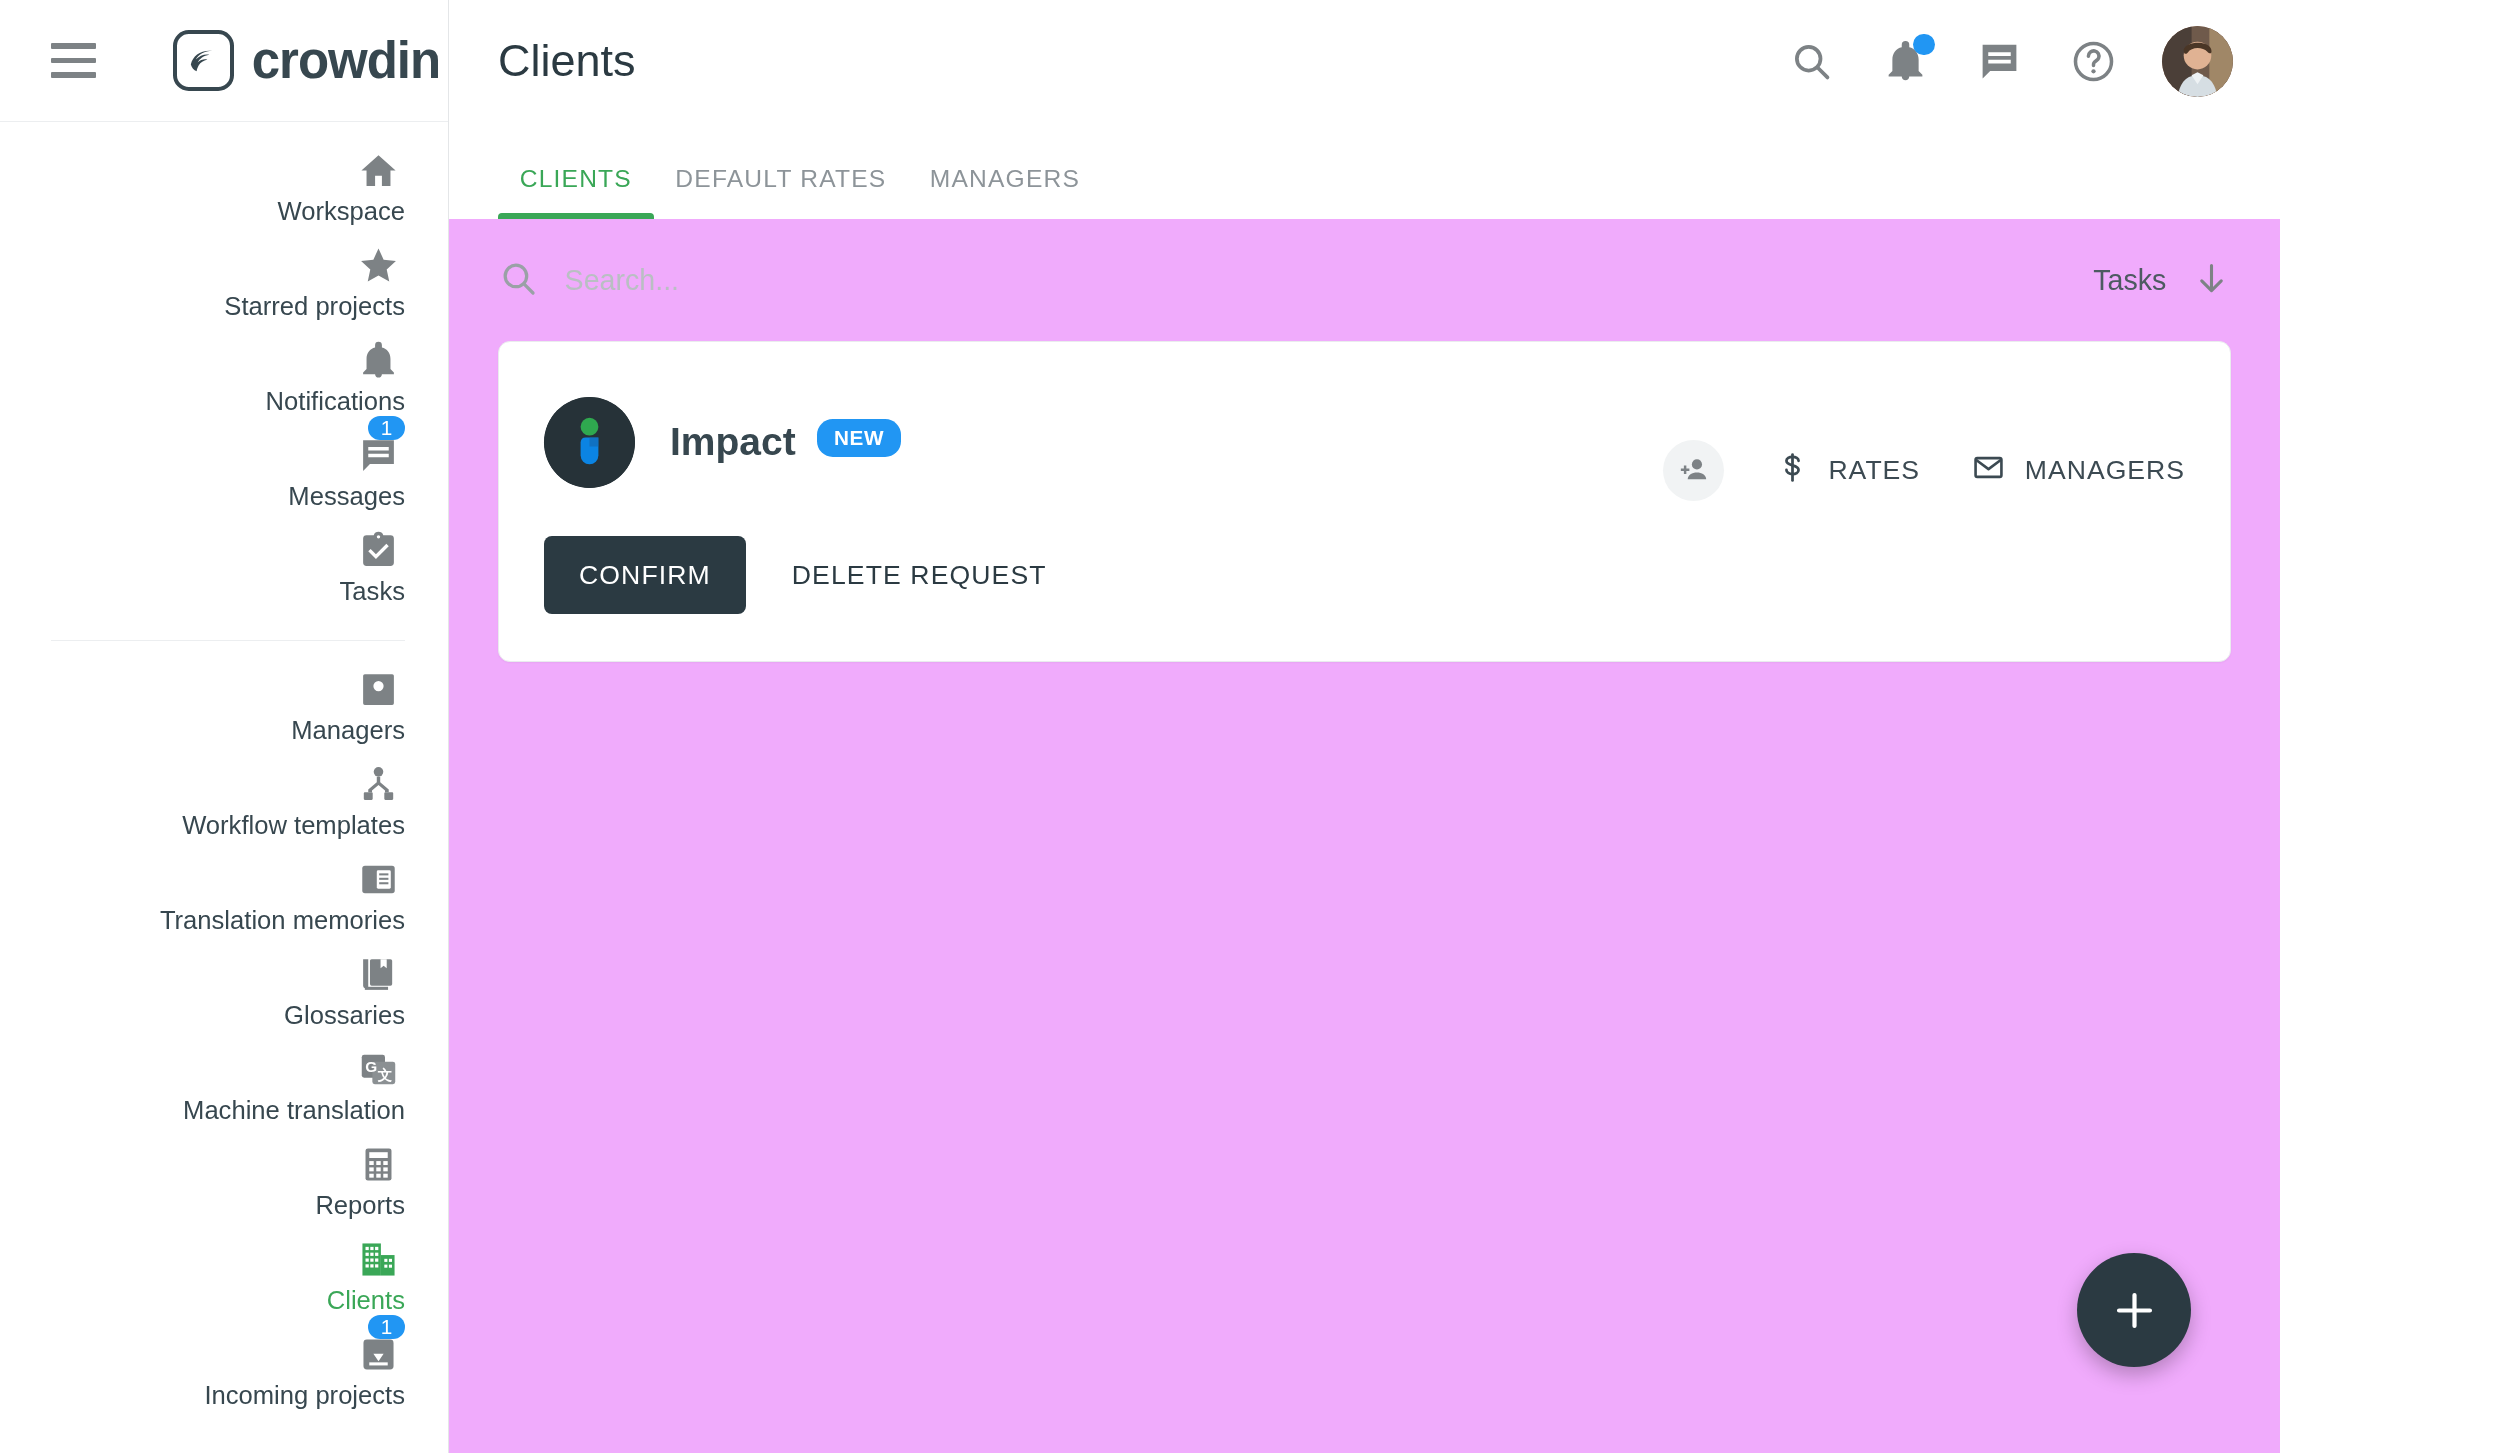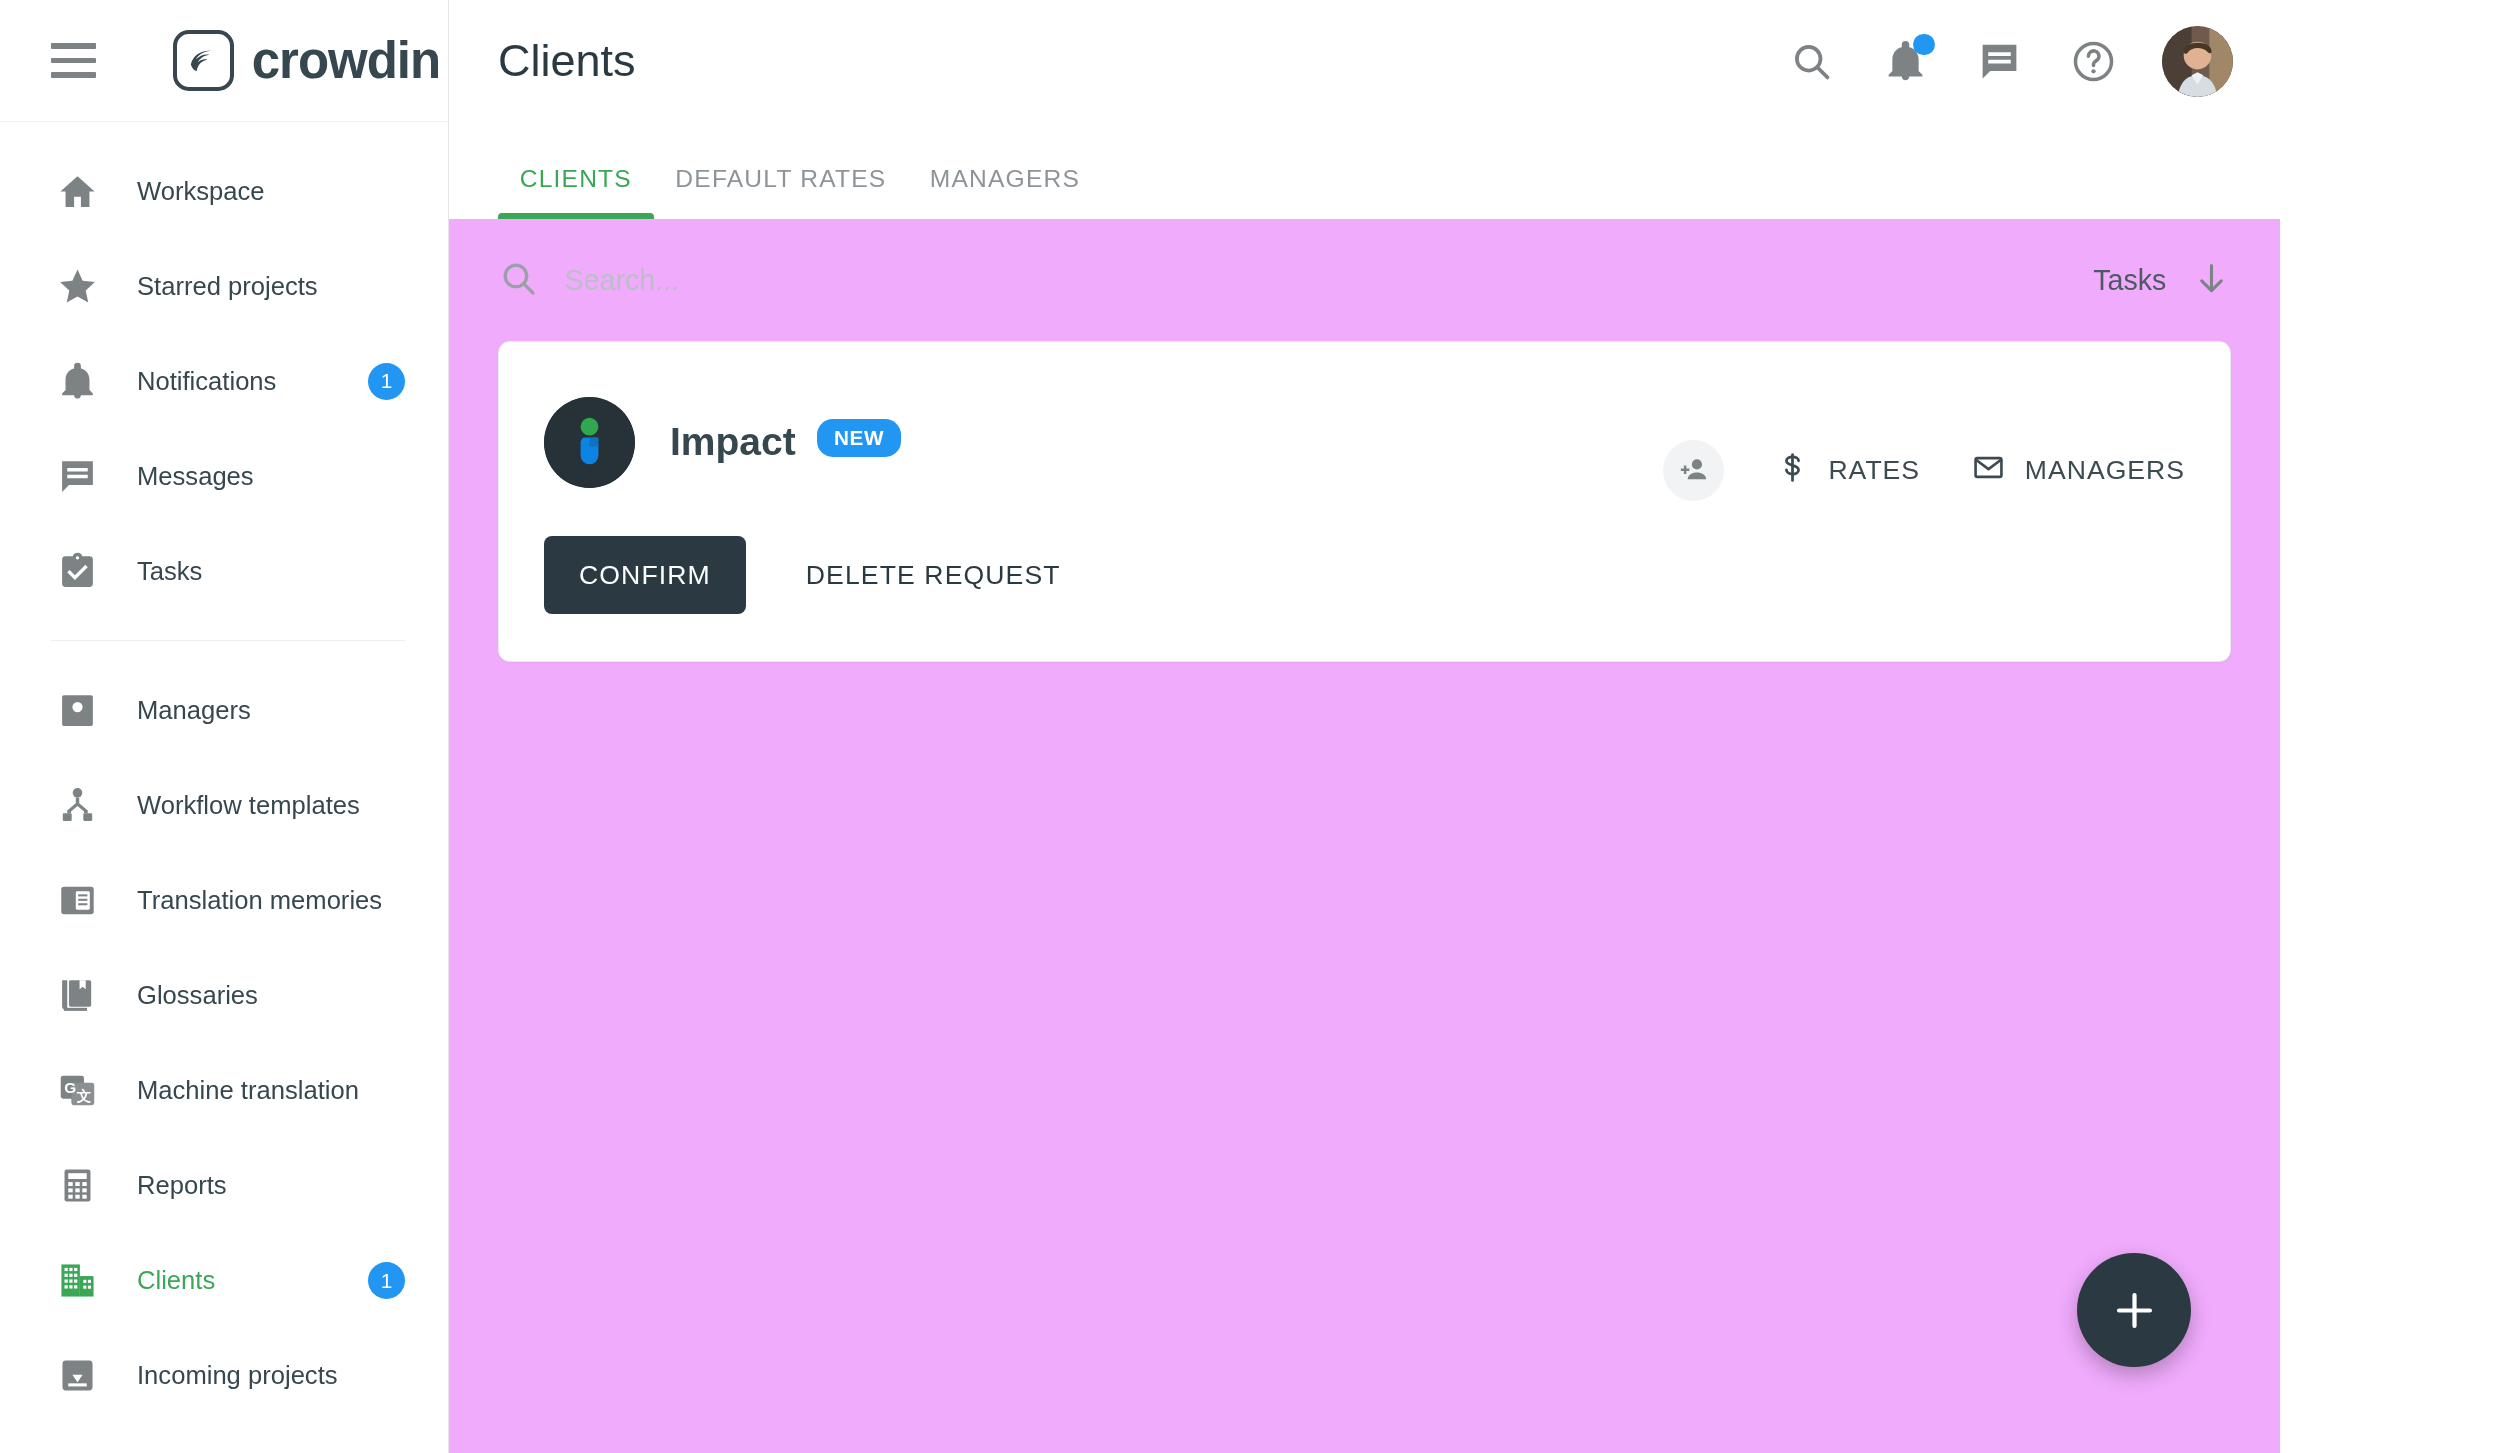--- a/index.html
+++ b/index.html
@@ -30,22 +30,22 @@
   .brand { display: flex; align-items: center; margin-left: 77px; gap: 17.7px; }
   .brand-mark {
     width: 61px; height: 61px; border: 4.9px solid #37474f; border-radius: 15.8px;
     display: flex; align-items: center; justify-content: center;
   }
   .brand-mark svg { display:block; }
   .brand-text { font-size: 51px; font-weight: 700; color: #37474f; letter-spacing: -1px; }
 
   .nav { padding-top: 21.7px; flex: 1; }
   .nav-item {
-    height: 95px; display: flex; align-items: center;
-    padding: 0 43px 0 51px; cursor: pointer; position: relative;
+    height: 95px; display: flex; align-items: flex-end;
+    padding: 0 43px 0 51px; cursor: pointer; position: relative; flex-direction: column;
   }
   .nav-ico { width: 53px; flex: 0 0 53px; display:flex; align-items:center; justify-content:center; }
   .nav-label { margin-left: 33px; font-size: 25.6px; color: #37474f; font-weight: 400; flex: 1; }
   .nav-item.active .nav-label { color: #3aa757; }
   .badge {
     min-width: 37px; height: 37px; border-radius: 18.7px; background: #2196f3;
     color: #fff; font-size: 20.7px; font-weight: 500;
     display: flex; align-items: center; justify-content: center; padding: 0 9.9px;
   }
   .nav-divider { height: 1px; background: #eceef0; margin: 21.7px 43px 21.7px 51px; }
@@ -103,21 +103,21 @@
   }
   .card-actions { margin-left:auto; display:flex; align-items:center; gap: 52px; margin-top: 57px; }
   .circle-btn {
     width: 61px; height: 61px; border-radius:50%; background:#f1f3f4;
     display:flex; align-items:center; justify-content:center; cursor:pointer;
   }
   .txt-btn {
     display:flex; align-items:center; gap: 19.7px; cursor:pointer;
     font-size: 26.6px; letter-spacing: 1px; color:#3c4a52;
   }
-  .card-buttons { display:flex; align-items:flex-end; margin-top: 35px; gap: 25px; }
+  .card-buttons { display:flex; align-items:flex-end; margin-top: 35px; gap: 11px; }
   .btn-primary {
     background:#2b3a42; color:#fff; border:0; border-radius: 7.9px;
     font-size: 26.6px; letter-spacing: 1.1px; padding: 23.6px 35px; cursor:pointer;
     font-family:"Liberation Sans", sans-serif;
   }
   .btn-flat {
     background:transparent; border:0; color:#2b3a42;
     font-size: 26.6px; letter-spacing: 1.1px; padding: 23.6px 35px; cursor:pointer;
     font-family:"Liberation Sans", sans-serif;
   }

